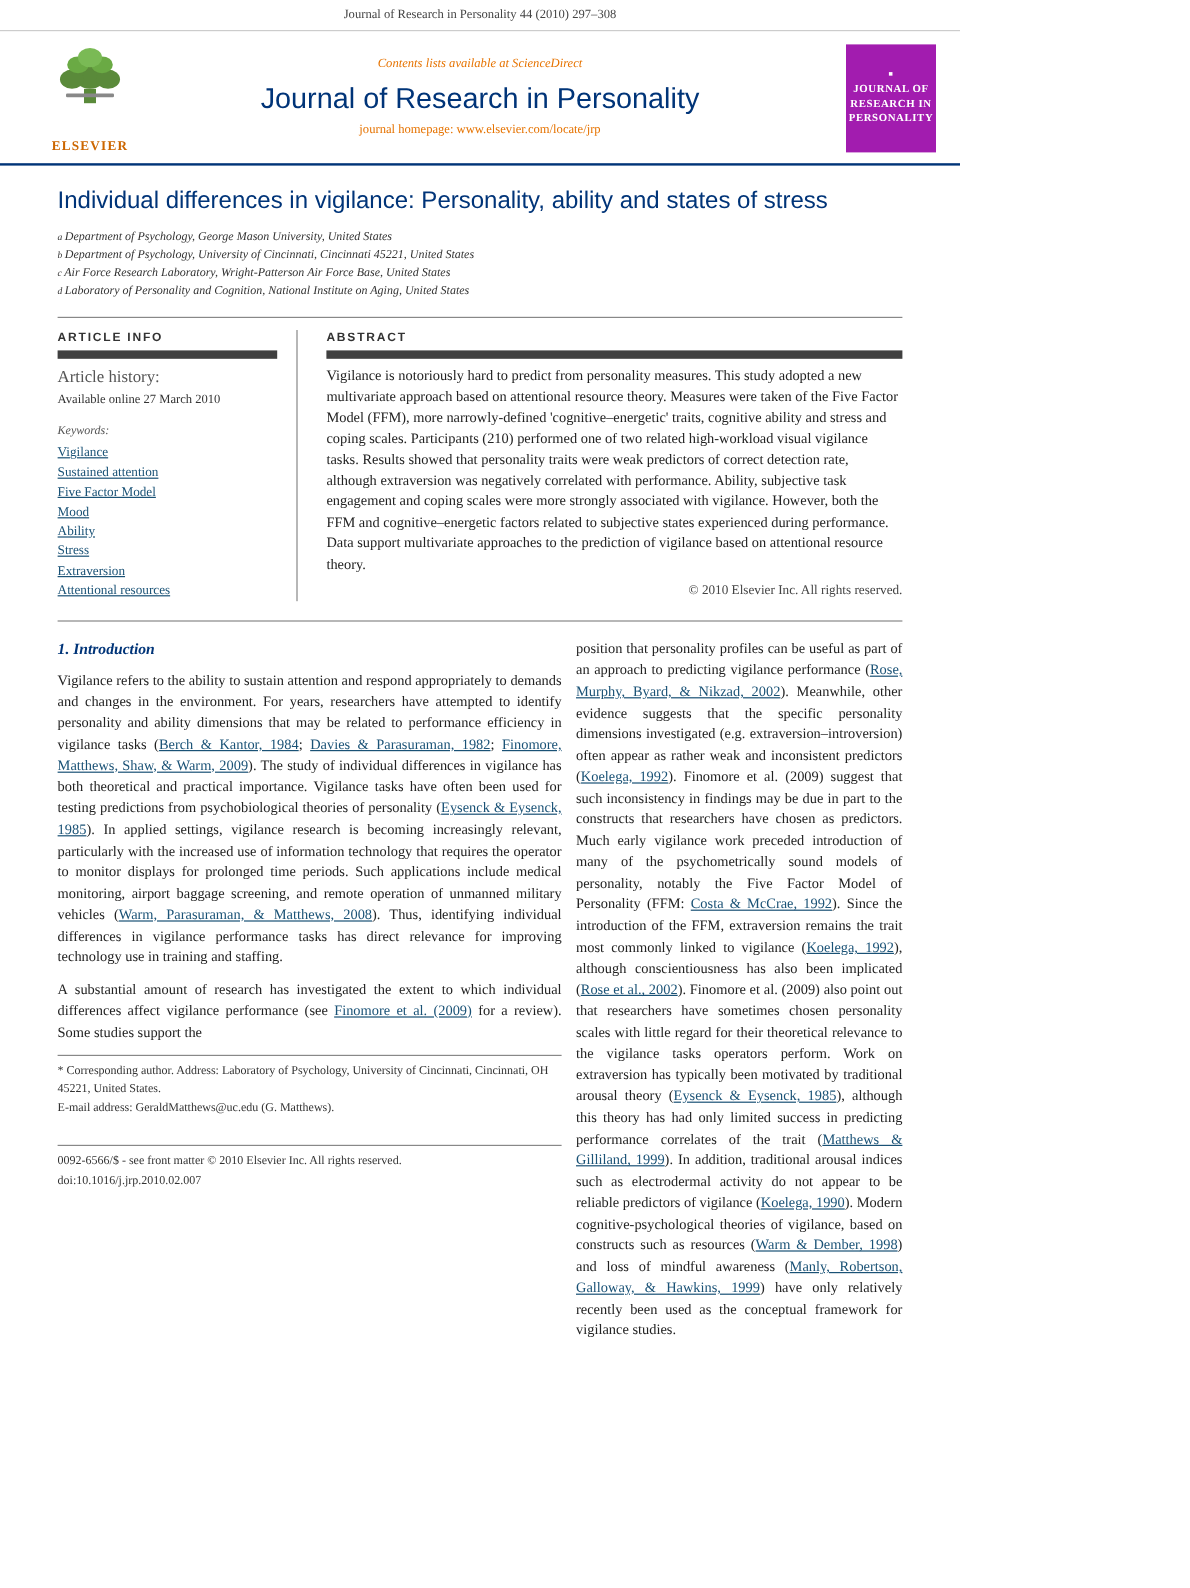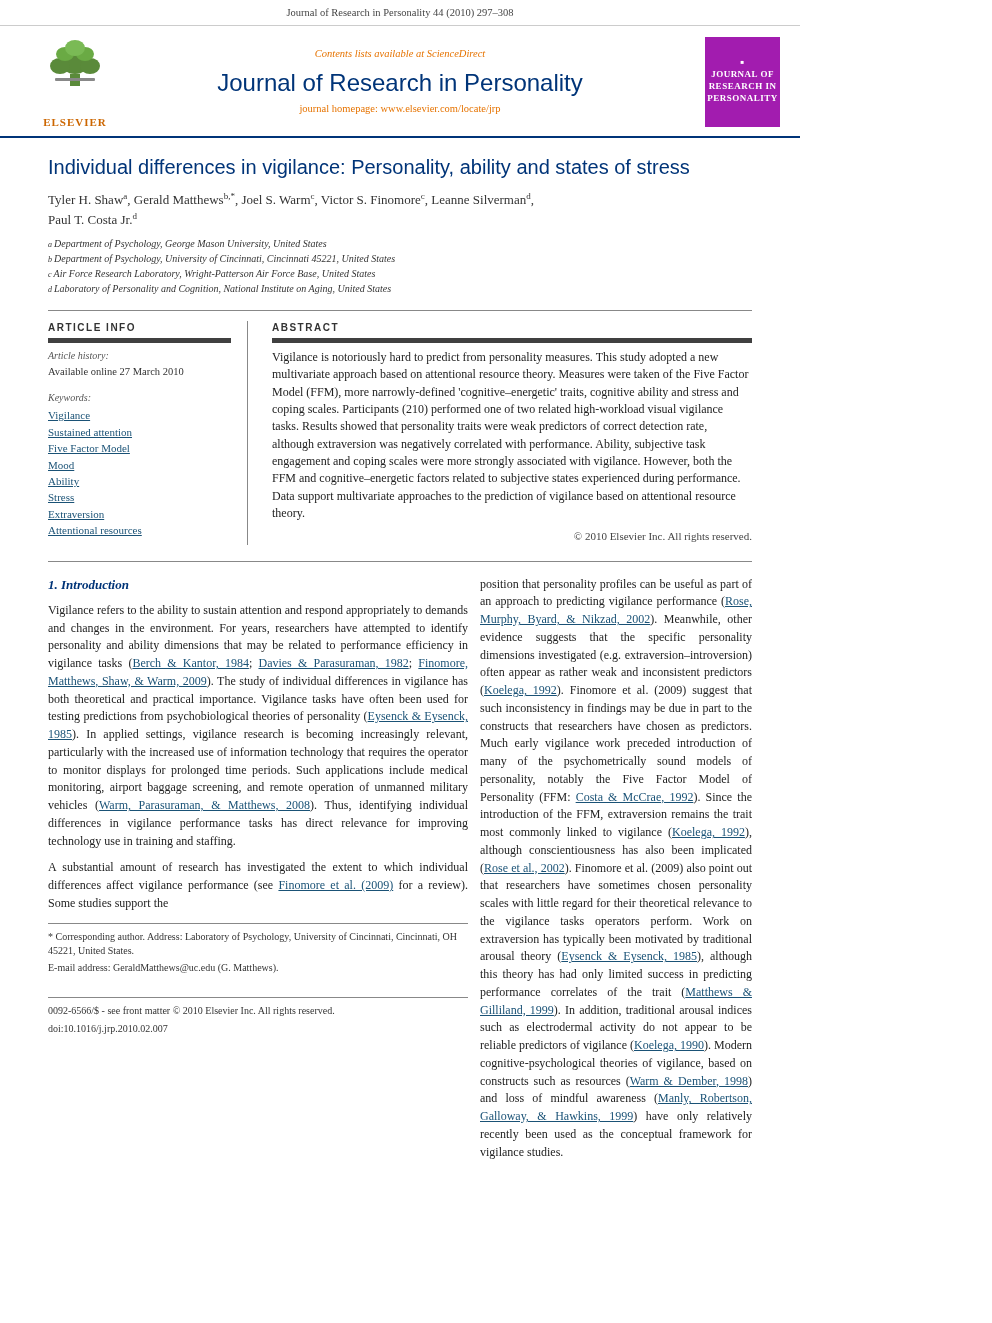--- a/index.html
+++ b/index.html
@@ -176,29 +176,28 @@
 
     
     .section-label {
       font-size: 10px;
       font-family: Arial, sans-serif;
       letter-spacing: 1.5px;
       text-transform: uppercase;
       font-weight: bold;
       color: #333;
       margin-bottom: 6px;
-      border-bottom: 5px solid #404040;
+      border-bottom: 7px solid #404040;
       padding-bottom: 3px;
     }
     .article-history {
       margin-bottom: 12px;
     }
     .history-label {
-      font-size: 10px;
-      font-style: italic;
+      font-size: 14px;
       color: #555;
       margin-bottom: 2px;
     }
     .history-value {
       font-size: 10.5px;
       color: #333;
     }
     .keywords-section {
       margin-top: 10px;
     }
@@ -332,24 +331,20 @@
           <div class="big">PERSONALITY</div>
         </div>
       </div>
     </div>
   </div>
 
   <div class="main-content">
 
     <div class="article-title">Individual differences in vigilance: Personality, ability and states of stress</div>
 
-    <div class="authors">
-      Tyler H. Shaw<span class="author-sup">a</span>, Gerald Matthews<span class="author-sup">b,*</span>, Joel S. Warm<span class="author-sup">c</span>, Victor S. Finomore<span class="author-sup">c</span>, Leanne Silverman<span class="author-sup">d</span>,<br>
-      Paul T. Costa Jr.<span class="author-sup">d</span>
-    </div>
 
     <div class="affiliations">
       <div class="affil-line">
           <span class="affil-sup">a</span>
           <span>Department of Psychology, George Mason University, United States</span>
         </div>
       <div class="affil-line">
           <span class="affil-sup">b</span>
           <span>Department of Psychology, University of Cincinnati, Cincinnati 45221, United States</span>
         </div>

